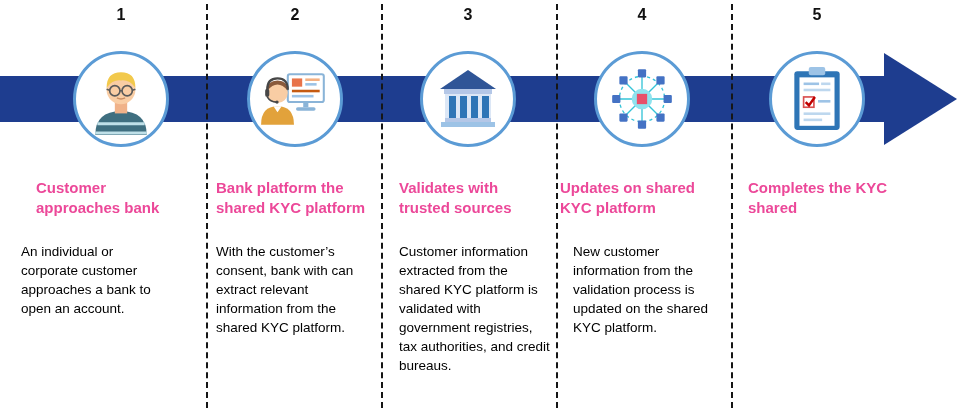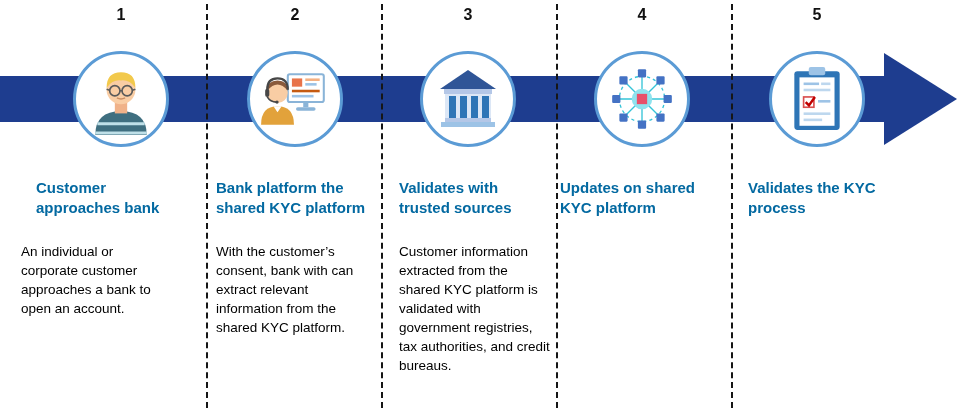--- a/index.html
+++ b/index.html
@@ -34,21 +34,21 @@
   .circle {
     position:absolute; top:51px; width:96px; height:96px;
     background:#ffffff; border:3px solid #5b9bd5; border-radius:50%;
     display:flex; align-items:center; justify-content:center;
     overflow:hidden;
   }
   .circle svg { display:block; }
   
   .title {
     position:absolute; top:178px;
-    font-size:15px; font-weight:bold; line-height:20px; color:#0369a1;
+    font-size:15px; font-weight:bold; line-height:20px; color:#ec4899;
   }
   .desc {
     position:absolute; top:242px;
     font-size:13.5px; line-height:19px; color:#000;
   }
 </style>
 </head>
 <body>
 
 <div class="canvas">
@@ -160,19 +160,20 @@
       <rect x="31" y="34" width="12" height="2.5" fill="#9dc3e6"></rect>
       <rect x="17" y="46" width="26" height="2.5" fill="#bdd7ee"></rect>
       <rect x="17" y="52" width="18" height="2.5" fill="#bdd7ee"></rect>
     </svg>
   </div>
 
   <div class="title" style="left:36px;width:132px">Customer approaches bank</div>
   <div class="title" style="left:216px;width:162px">Bank platform the shared KYC platform</div>
   <div class="title" style="left:399px;width:150px">Validates with trusted sources</div>
   <div class="title" style="left:560px;width:150px">Updates on shared KYC platform</div>
-  <div class="title" style="left:748px;width:160px">Validates the KYC process</div>
+  <div class="title" style="left:748px;width:160px">Completes the KYC shared</div>
 
   <div class="desc" style="left:21px;width:152px">An individual or corporate customer approaches a bank to open an account.</div>
   <div class="desc" style="left:216px;width:160px">With the customer’s consent, bank with can extract relevant information from the shared KYC platform.</div>
   <div class="desc" style="left:399px;width:152px">Customer information extracted from the shared KYC platform is validated with government registries, tax authorities, and credit bureaus.</div>
+  <div class="desc" style="left:573px;width:150px">New customer information from the validation process is updated on the shared KYC platform.</div>
 
 </div>
 
 </body></html>

